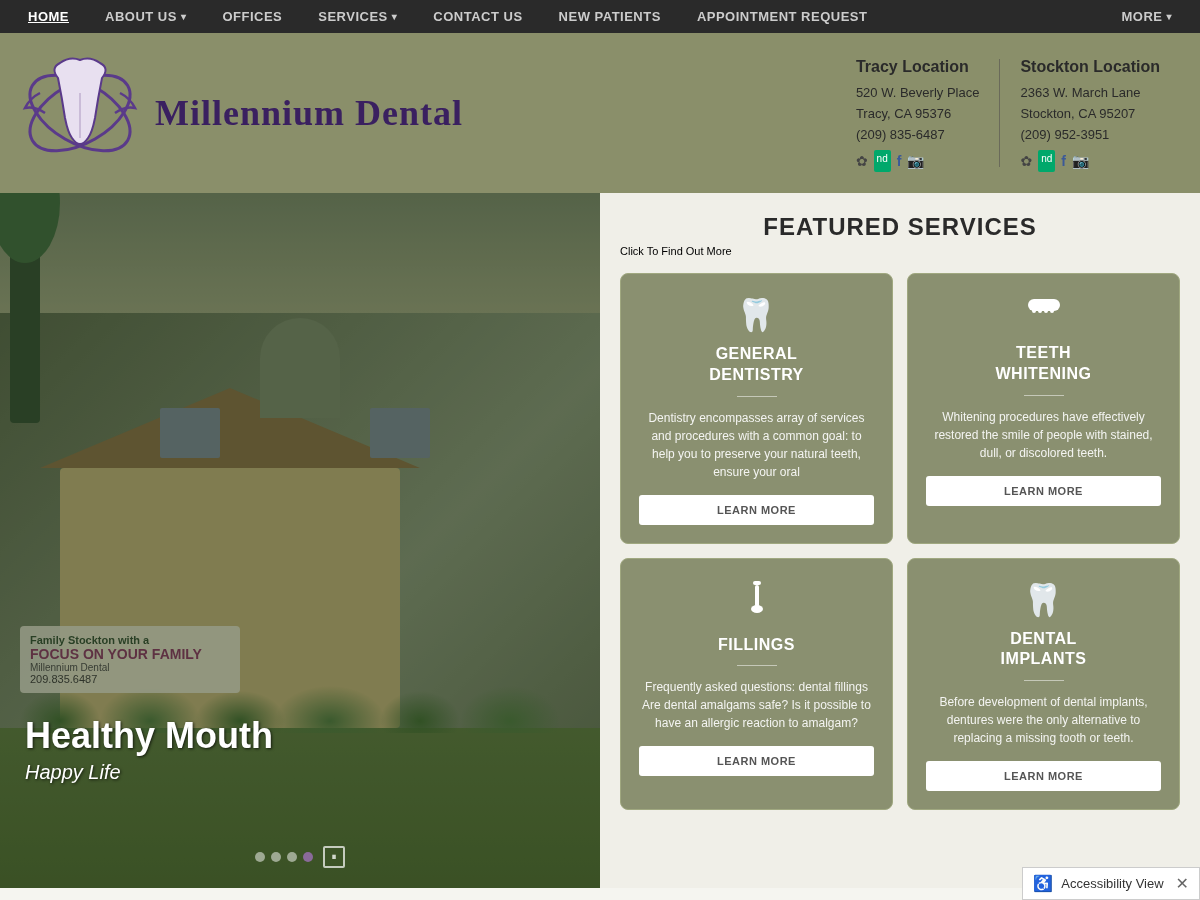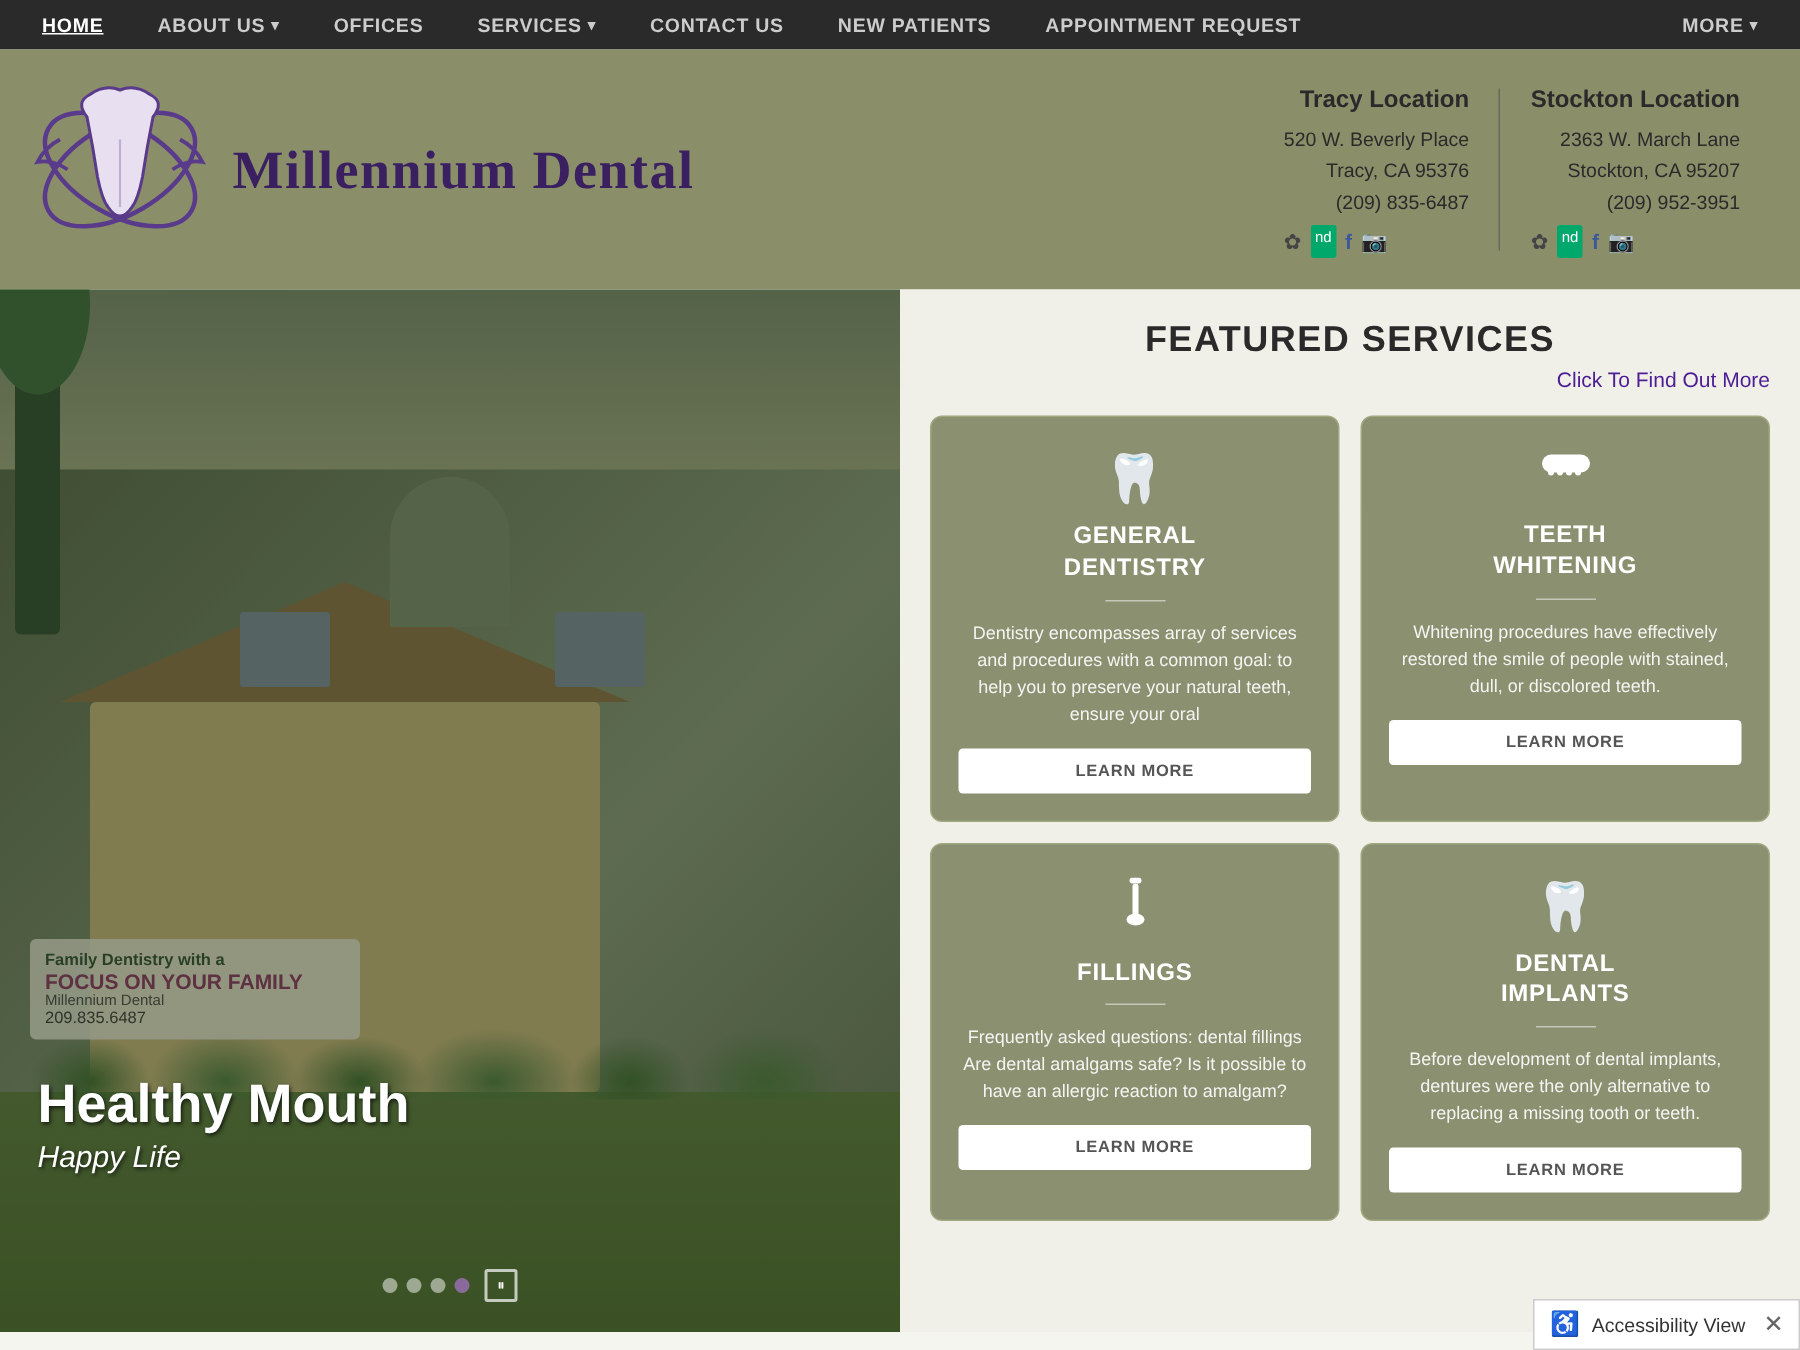--- a/index.html
+++ b/index.html
@@ -59,21 +59,20 @@
     }
     .locations {
       display: flex;
       gap: 0;
       color: #2a2a2a;
     }
     .location-block {
       padding: 10px 20px;
       font-size: 13px;
       line-height: 1.6;
-      text-align: right;
     }
     .location-block .loc-title {
       font-size: 16px;
       font-weight: bold;
       color: #2a2a2a;
       margin-bottom: 4px;
     }
     .location-block .loc-addr { color: #2a2a2a; }
     .location-block .loc-city { color: #2a2a2a; }
     .location-block .loc-phone { color: #2a2a2a; }
@@ -290,23 +289,23 @@
     }
     .featured-title {
       text-align: center;
       font-size: 24px;
       font-weight: bold;
       color: #2a2a2a;
       letter-spacing: 1px;
       margin-bottom: 4px;
     }
     .featured-subtitle {
-      text-align: right;
-      font-size: 14px;
-      color: #4c1d95;
+      text-align: left;
+      font-size: 11px;
+      color: #000000;
       margin-bottom: 16px;
     }
     .services-grid {
       display: grid;
       grid-template-columns: 1fr 1fr;
       gap: 14px;
     }
     .service-card {
       background: #8a9070;
       border-radius: 8px;
@@ -450,21 +449,21 @@
       <div class="building-roof"></div>
       <div class="building-house">
         <div class="building-window-arch"></div>
         <div class="building-window1"></div>
         <div class="building-window2"></div>
       </div>
       <div class="grass"></div>
       <div class="bushes"></div>
 
       <div class="sign-area">
-        <div class="sign-line1">Family Dentistry with a</div>
+        <div class="sign-line1">Family Stockton with a</div>
         <div class="sign-line2">FOCUS ON YOUR FAMILY</div>
         <div class="sign-line3">Millennium Dental</div>
         <div class="sign-line4">209.835.6487</div>
       </div>
       <div class="overlay-dark"></div>
     </div>
 
     <div class="hero-text">
       <div class="hero-title">Healthy Mouth</div>
       <div class="hero-subtitle">Happy Life</div>

